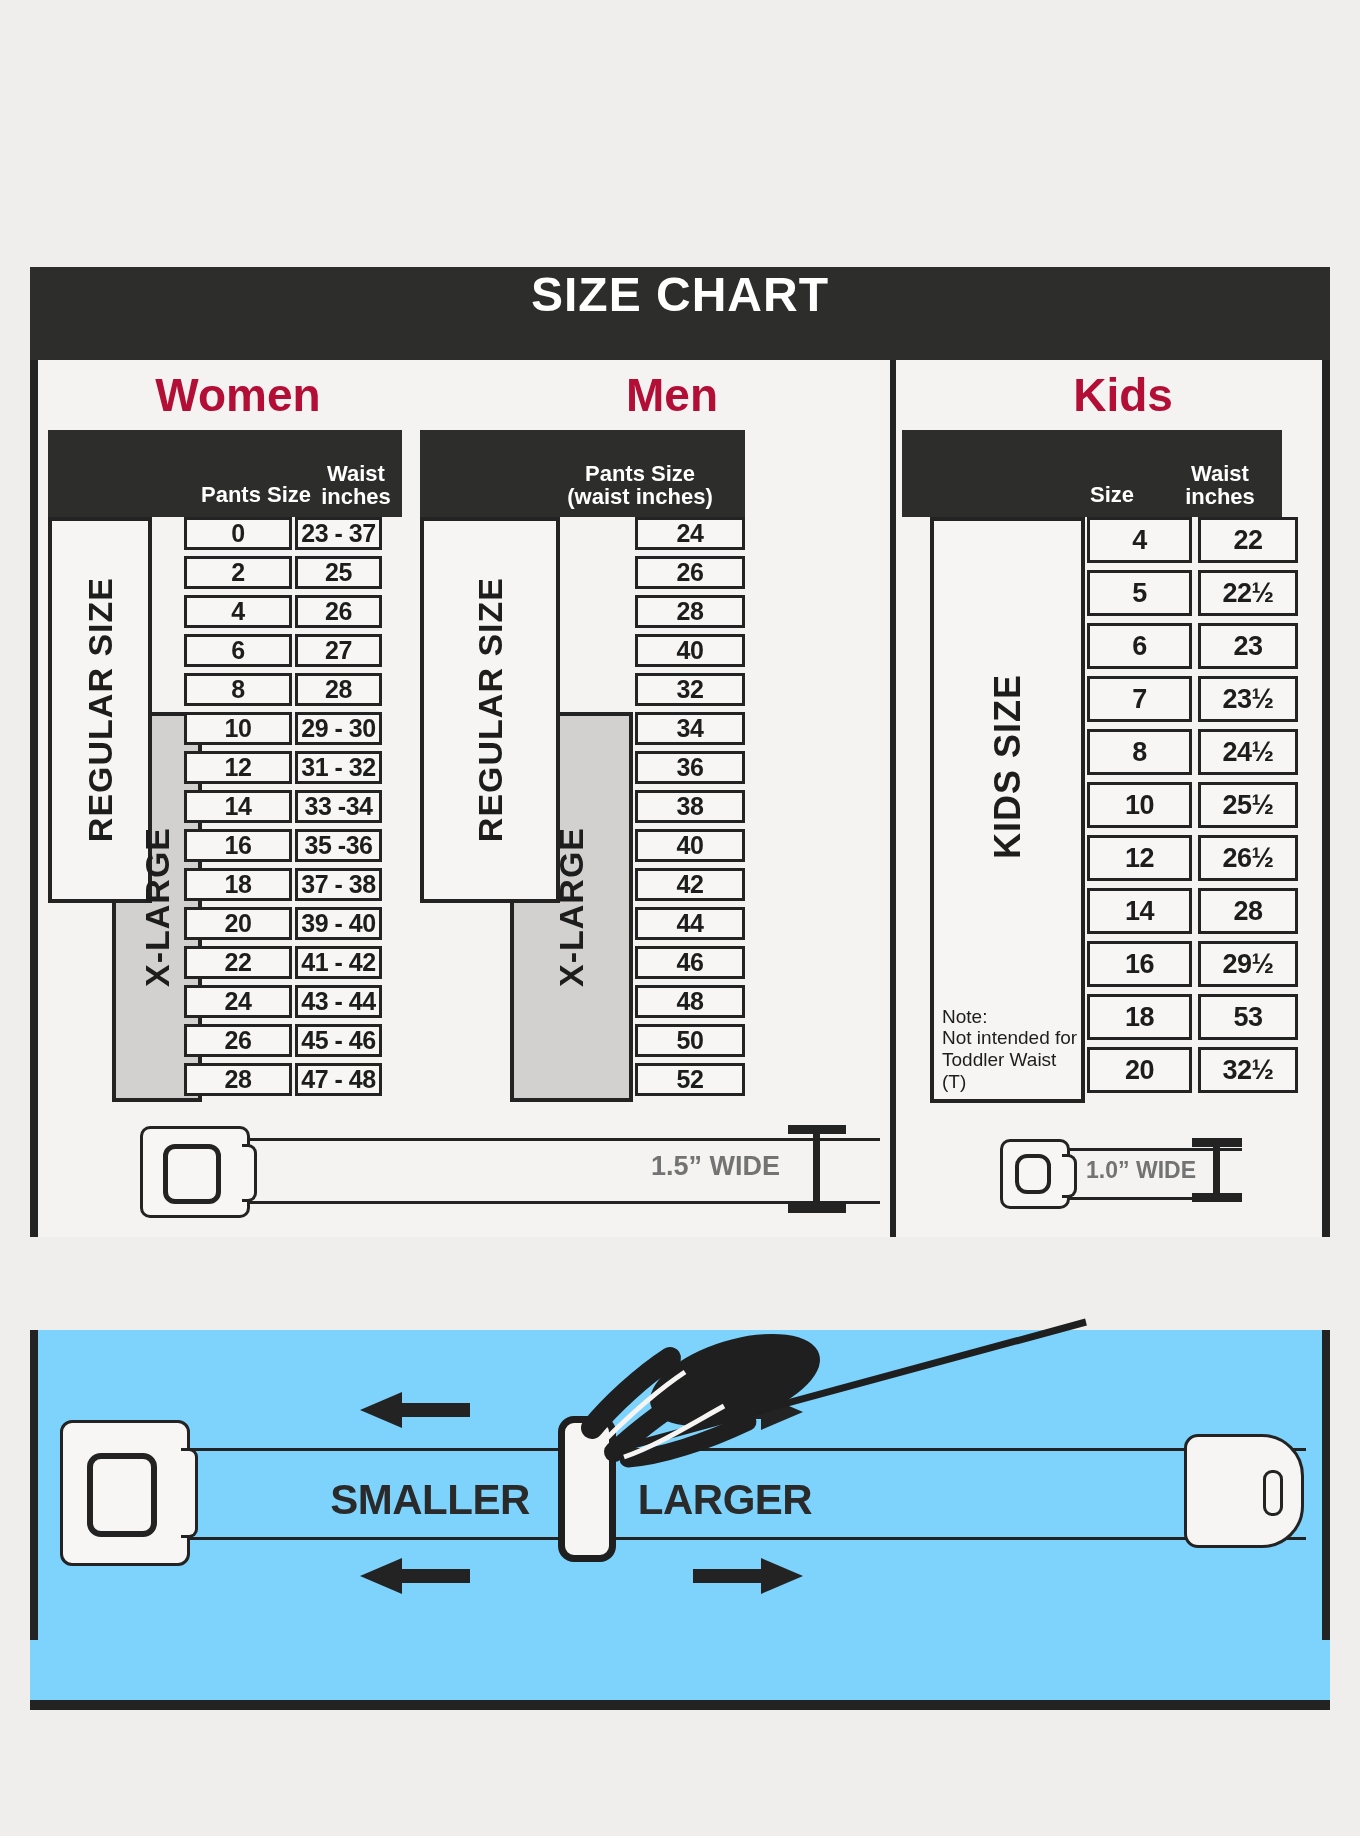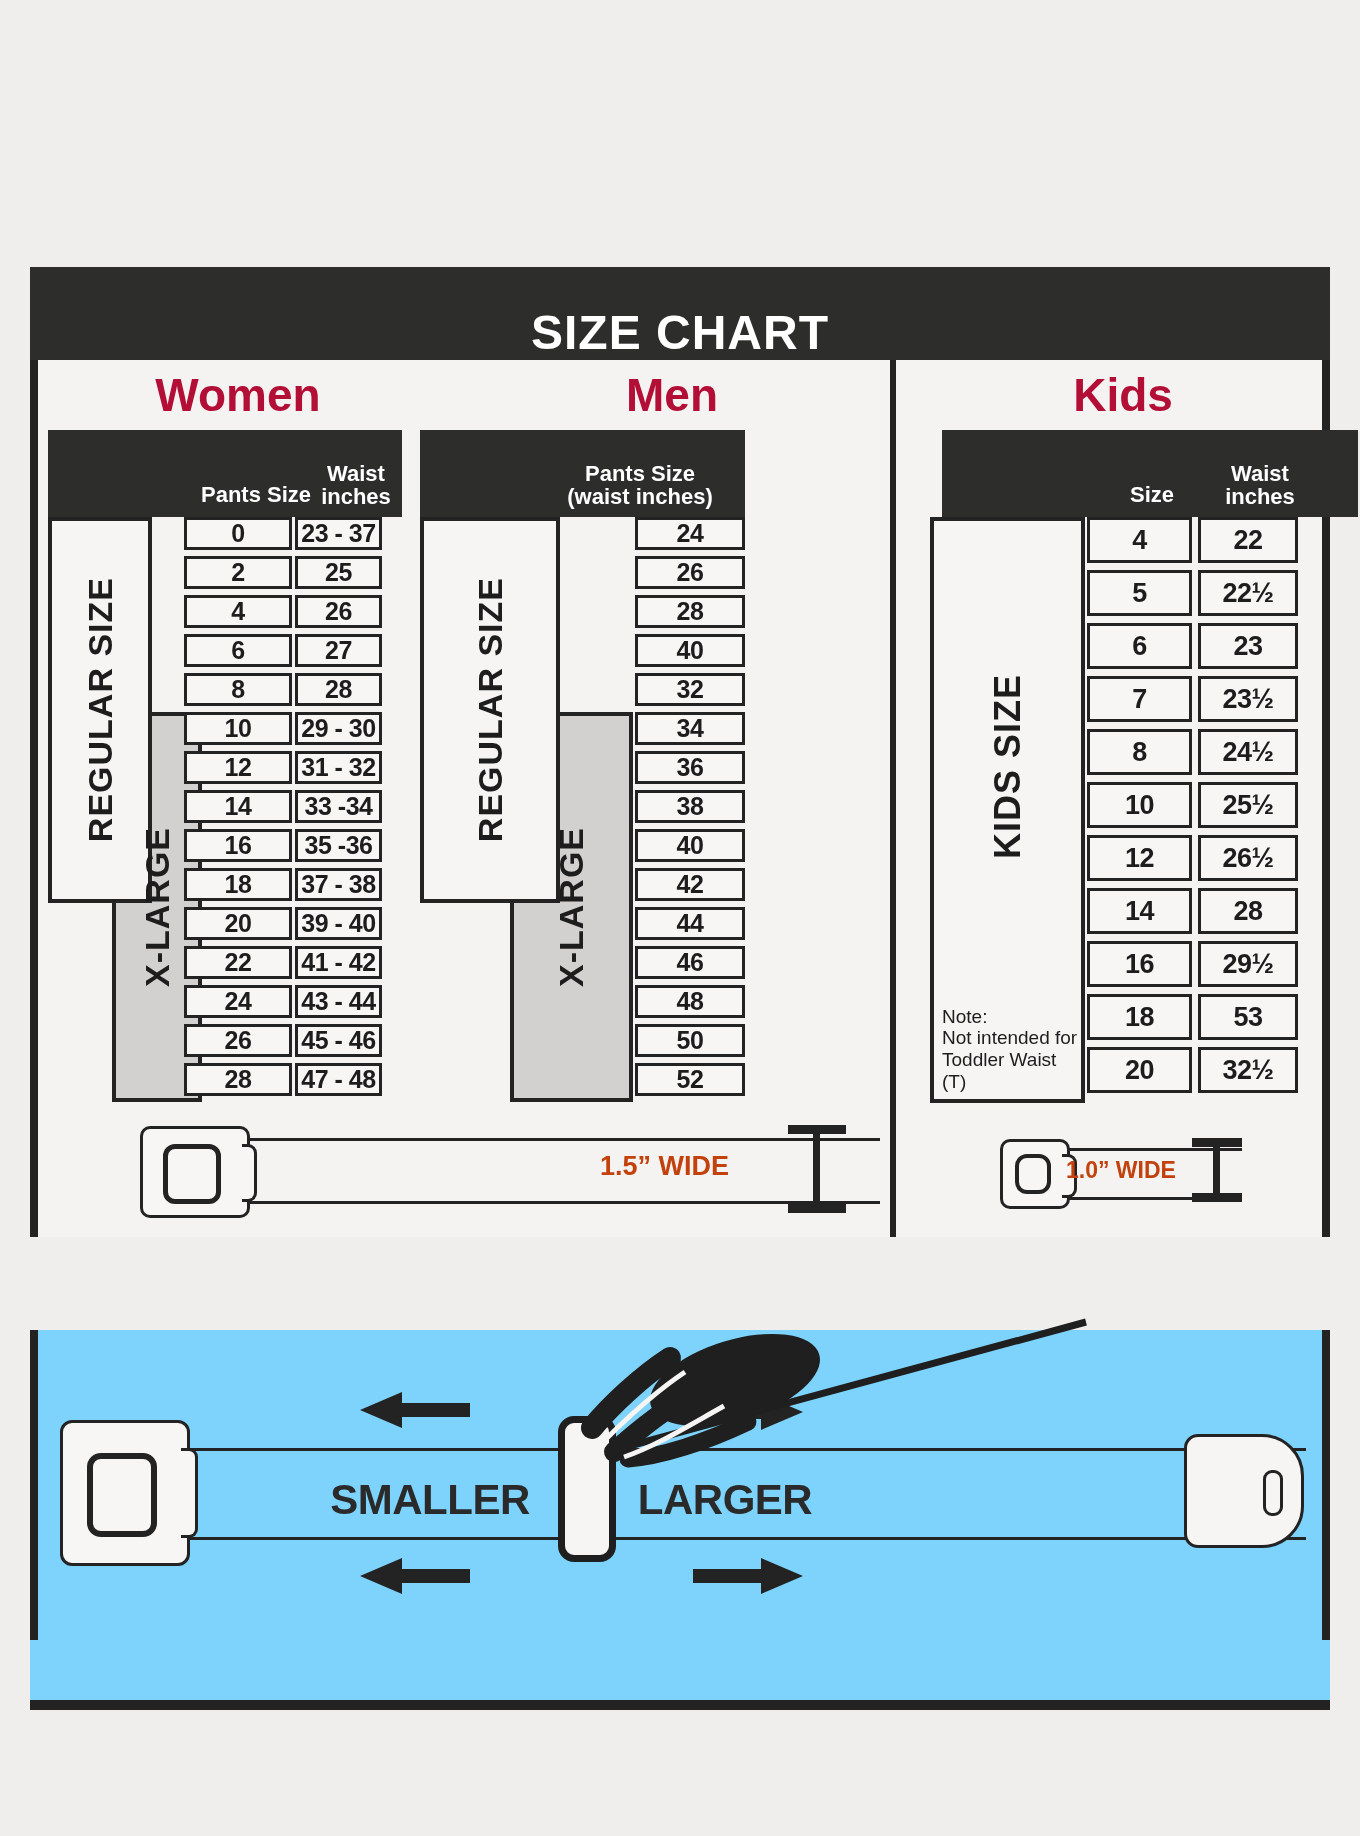--- a/index.html
+++ b/index.html
@@ -1,19 +1,19 @@
 <!DOCTYPE html>
 <html><head>
 <meta charset="utf-8">
 <style>
   html,body{margin:0;padding:0}
   body{width:1360px;height:1836px;background:#efeeec;font-family:"Liberation Sans",sans-serif;overflow:hidden;position:relative}
   .panel{position:absolute;left:30px;top:267px;width:1300px;height:1373px}
   .bar{position:absolute;left:0;width:1300px;background:#2d2d2c;color:#fff}
-  .title-bar{top:0;height:93px;display:flex;align-items:flex-end;justify-content:center}
+  .title-bar{top:0;height:93px;display:flex;align-items:flex-start;justify-content:center}
   .title-bar span{font-size:48px;font-weight:700;letter-spacing:1px}
   .adjust-bar{top:970px;height:93px;display:flex;align-items:center}
   .adjust-bar span{font-size:44px;font-weight:700;margin-left:34px}
   .tables{position:absolute;left:0;top:93px;width:1300px;height:877px;background:#f4f3f1}
   .edge{position:absolute;top:0;width:8px;height:100%;background:#232323}
   .edge.l{left:0}.edge.r{right:0}
   .divider-v{position:absolute;left:860px;top:0;width:6px;height:877px;background:#232323}
   .heading{position:absolute;top:8px;width:300px;text-align:center;font-size:46px;font-weight:700;color:#b30e36}
   .h-women{left:58px}.h-men{left:492px}.h-kids{left:943px}
   .thead{position:absolute;background:#2d2d2c;color:#fff}
@@ -32,21 +32,21 @@
   .w-rows .c1{width:108px;margin-right:3px}.w-rows .c2{width:87px}
   .m-rows .c1{width:110px}
   .k-rows .trow{height:46px;margin-bottom:7px}
   .k-rows .cell{font-size:27px}
   .k-rows .c1{width:105px;margin-right:6px}.k-rows .c2{width:100px}
   .note{position:absolute;left:8px;bottom:6px;font-size:19px;font-weight:400;color:#1d1d1d;line-height:1.15}
   .note span{display:block}
   
   .belt{position:absolute}
   .strap{position:absolute;border-top:3px solid #232323;border-bottom:3px solid #232323}
-  .belt-label{position:absolute;text-align:left;font-weight:700;color:#c2410c}
+  .belt-label{position:absolute;text-align:right;font-weight:700;color:#737373}
   .buckle{position:absolute;background:#f7f6f4;border:3px solid #232323;border-radius:10px}
   .buckle::after{content:"";position:absolute;right:-10px;top:18%;height:60%;width:12px;background:#f7f6f4;border:3px solid #232323;border-left:none;border-radius:0 9px 9px 0}
   .buckle .ring{position:absolute;background:#f7f6f4;border:5px solid #232323;border-radius:12px}
   .ibeam{position:absolute}
   .ibeam::before,.ibeam::after{content:"";position:absolute;left:0;width:100%;height:9px;background:#232323}
   .ibeam::before{top:0}.ibeam::after{bottom:0}
   .ibeam i{position:absolute;left:50%;top:0;width:7px;height:100%;margin-left:-4px;background:#232323}
   .belt-w{left:110px;top:763px;width:740px;height:92px}
   .belt-w .buckle{left:0;top:3px;width:104px;height:86px}
   .belt-w .buckle .ring{left:20px;top:15px;width:48px;height:50px}
@@ -265,21 +265,21 @@
 
         <div class="trow">
           <div class="cell c1">50</div>
         </div>
 
         <div class="trow">
           <div class="cell c1">52</div>
         </div>
       </div>
 
-    <div class="thead" style="left:912px;top:70px;width:416px;height:87px">
+    <div class="thead" style="left:872px;top:70px;width:380px;height:87px">
       <span class="thl" style="left:150px;bottom:10px;width:120px">Size</span>
       <span class="thl stack" style="left:260px;bottom:8px;width:116px">
         <span>Waist</span>
         <span>inches</span>
       </span>
     </div>
     <div class="box white" style="left:900px;top:157px;width:155px;height:586px">
       <div class="note">
         <span>Note:</span>
         <span>Not intended for</span>

